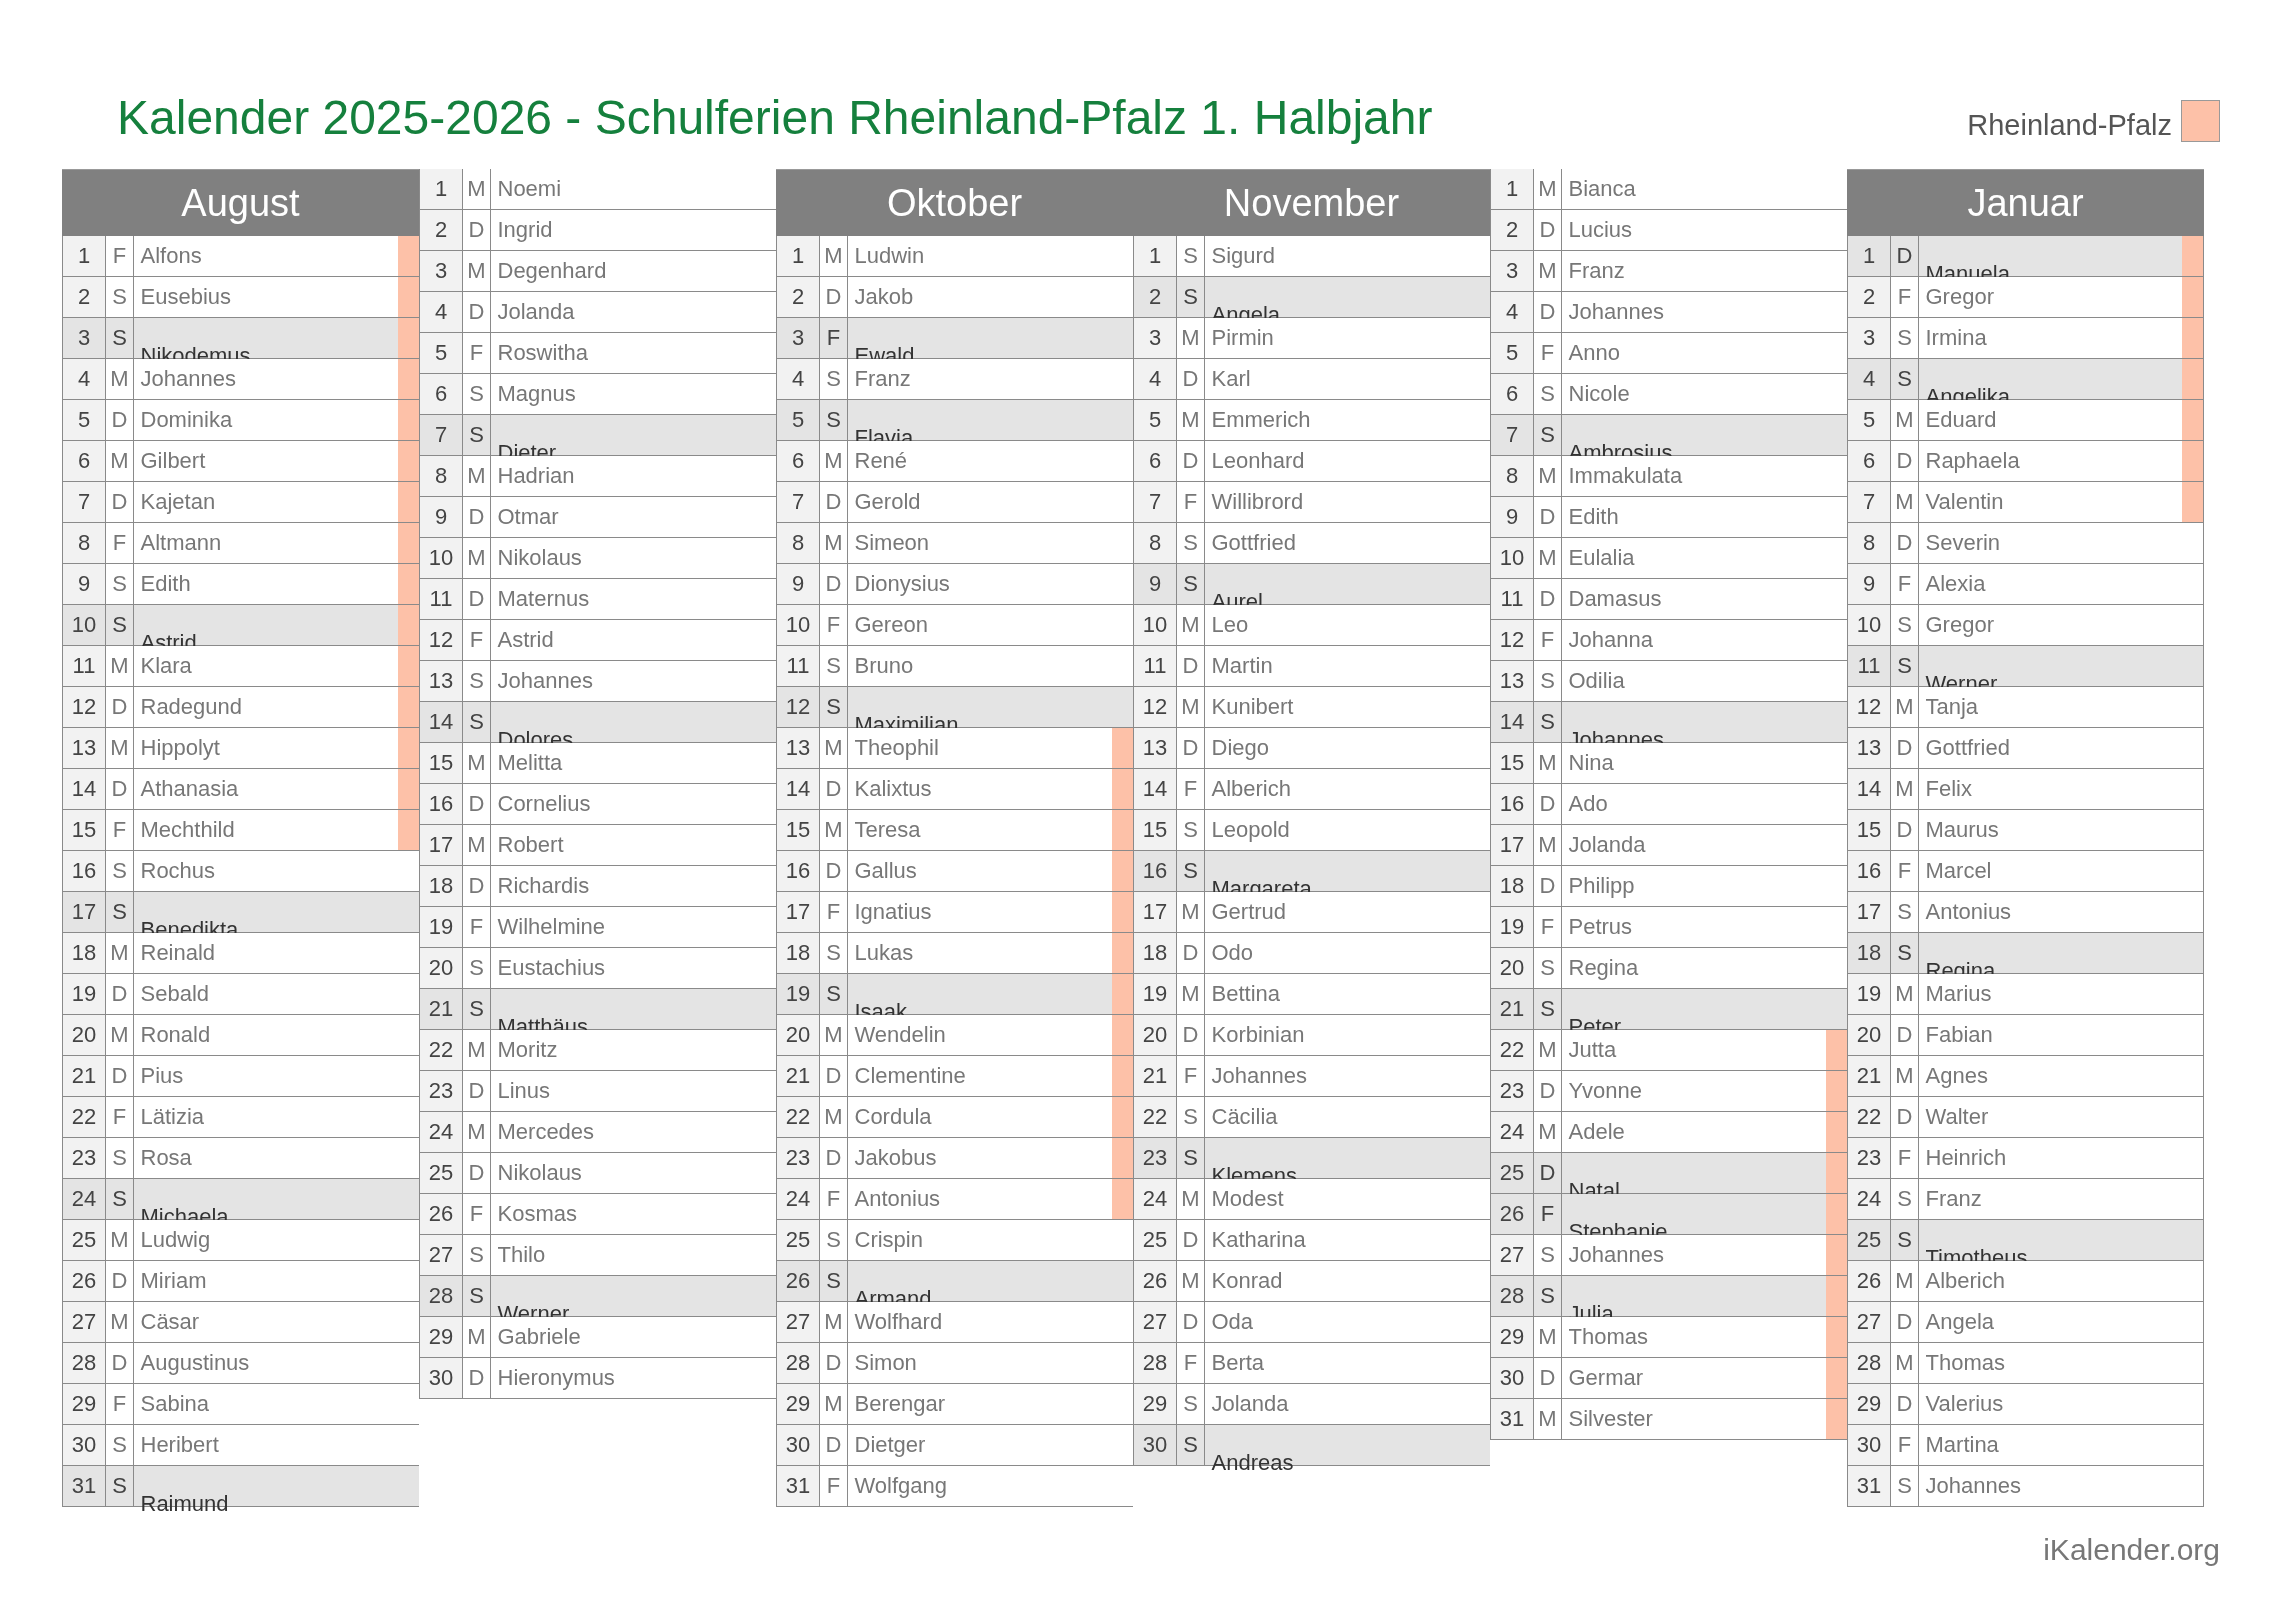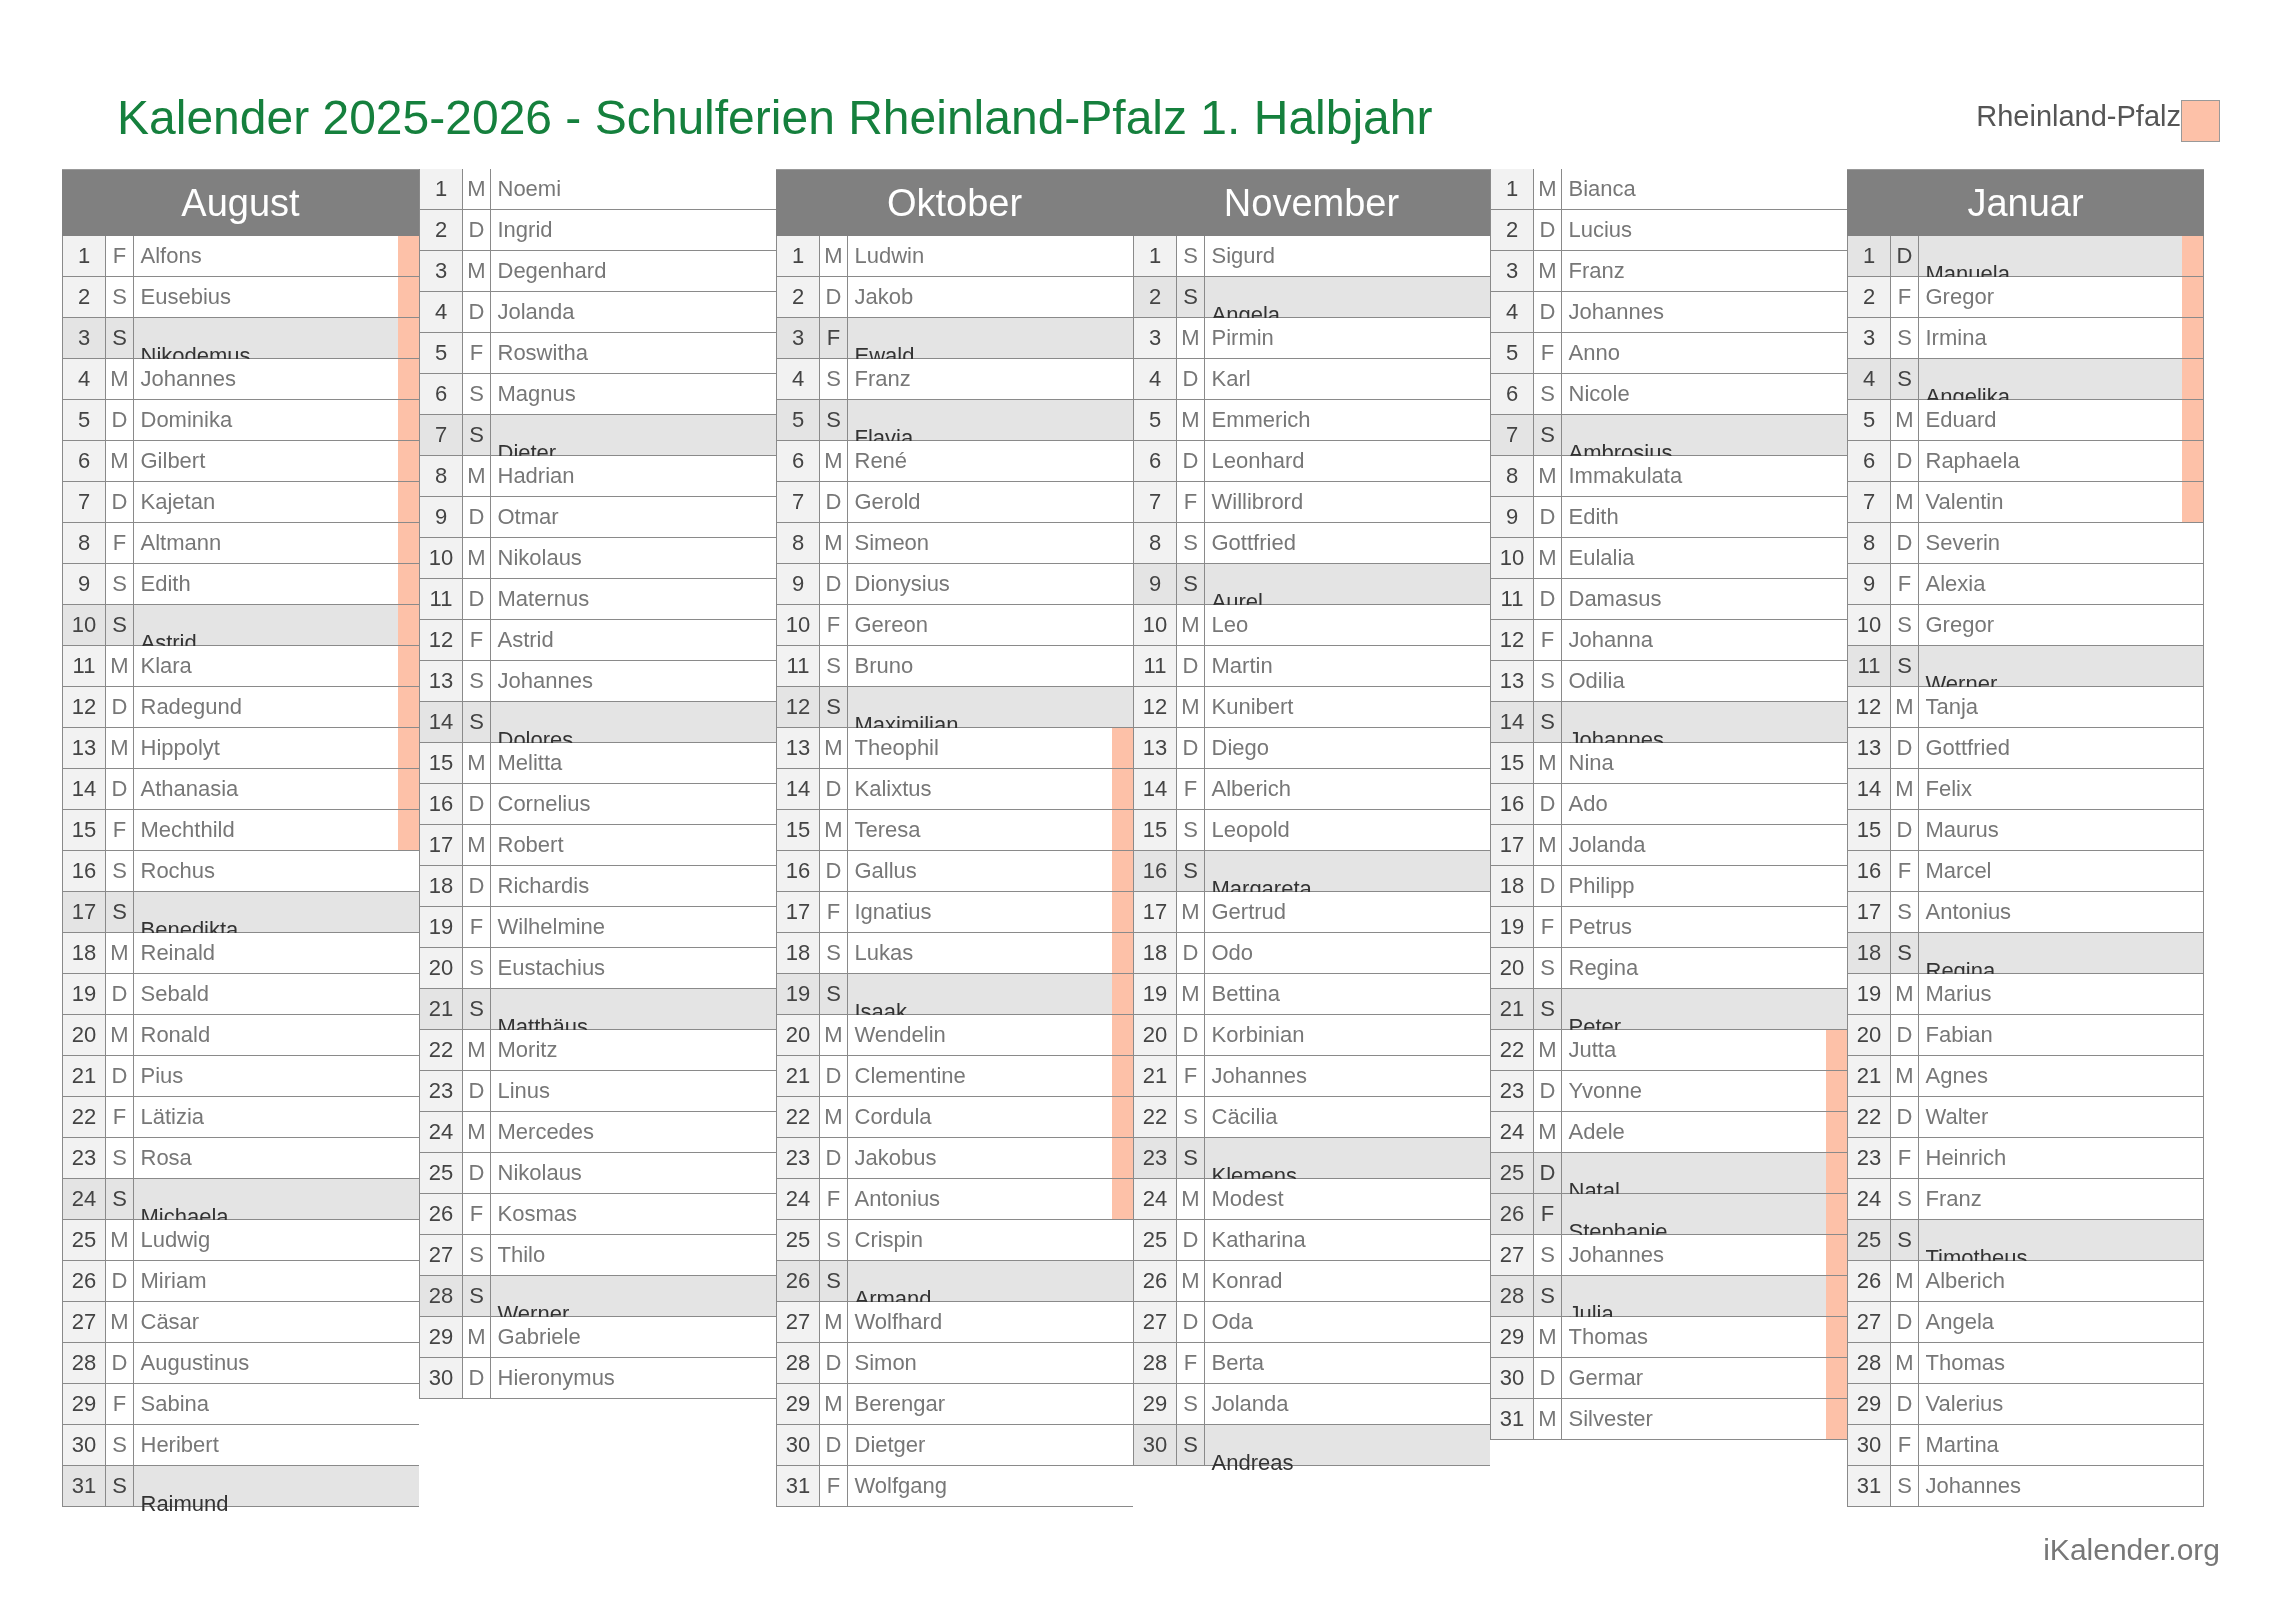--- a/index.html
+++ b/index.html
@@ -1,18 +1,18 @@
 <!DOCTYPE html>
 <html style="font-size:10.4px"><head>
 <meta charset="utf-8">
 <style>
   html,body{margin:0;padding:0;background:#fff;}
   body{width:2284px;height:1617px;position:relative;font-family:"Liberation Sans",sans-serif;color:#555;overflow:hidden;}
   .title{position:absolute;left:85px;top:90px;font-size:48px;color:#15803d;white-space:nowrap;margin-left:32px;}
-  .legend{position:absolute;right:64px;top:100px;display:flex;align-items:flex-start;}
+  .legend{position:absolute;right:64px;top:100px;display:flex;align-items:flex-end;gap:9px;}
   .legend-label{font-size:29px;color:#555;}
   .legend-swatch{width:39px;height:42px;background:#fdc1a8;border:1.3px solid #999;box-sizing:border-box;}
   .cal{position:absolute;left:62px;top:169px;width:2143px;display:flex;}
   .month{width:357px;display:flex;flex-direction:column;}
   .mhead{height:66px;background:#808080;color:#fff;font-size:38px;display:flex;align-items:center;justify-content:center;border-top:1.3px solid #999;}
   .rows{display:flex;flex-direction:column;}
   .row{height:41px;display:flex;border-bottom:1.3px solid #8a8a8a;border-left:1.3px solid #8a8a8a;box-sizing:border-box;font-size:22px;position:relative;background:#fff;}
   .month:last-child .row{border-right:1.3px solid #8a8a8a;}
   .row.we{background:#e4e4e4;}
   .row .num{width:42px;background:#f2f2f2;border-right:1.3px solid #8a8a8a;display:flex;align-items:center;justify-content:center;color:#444;}

